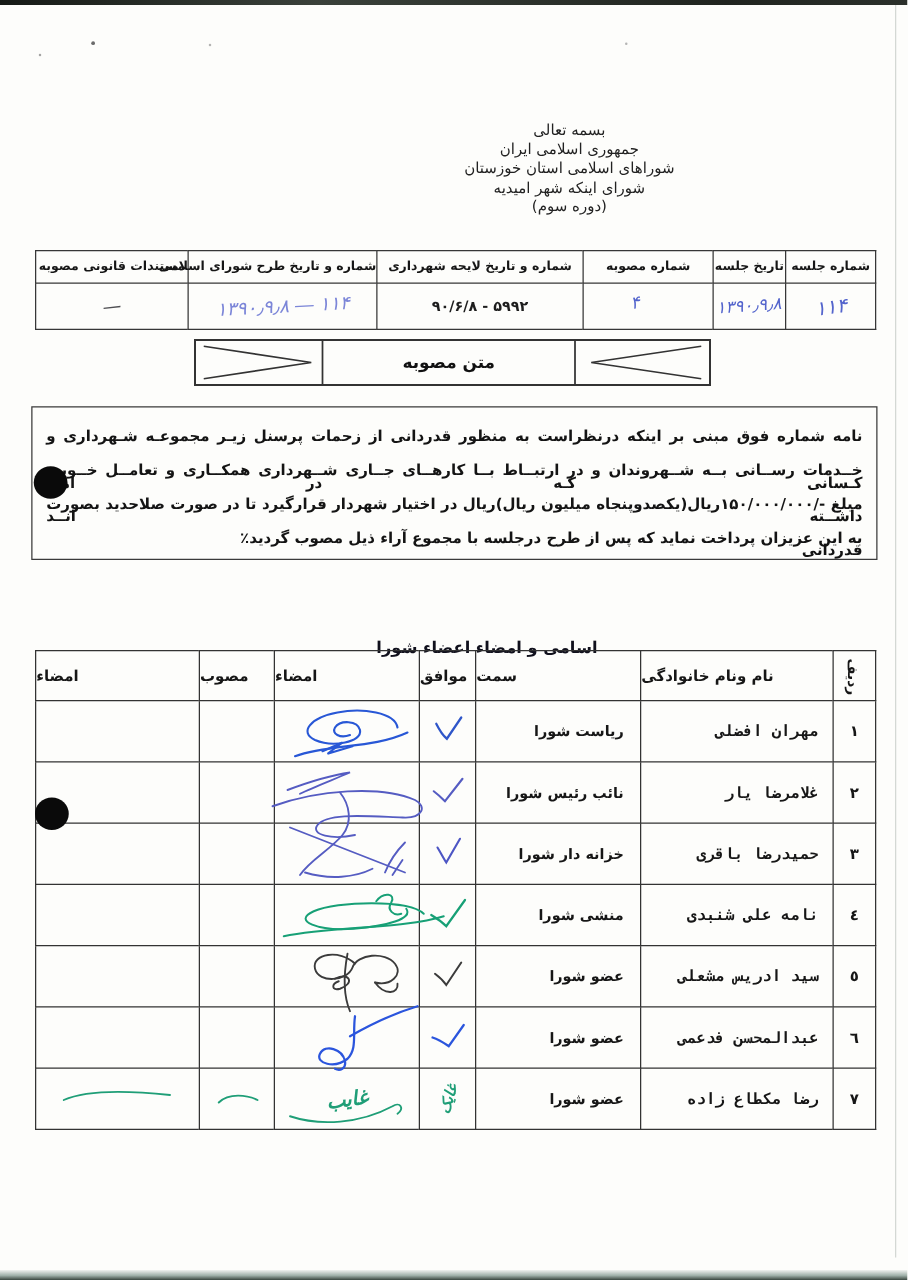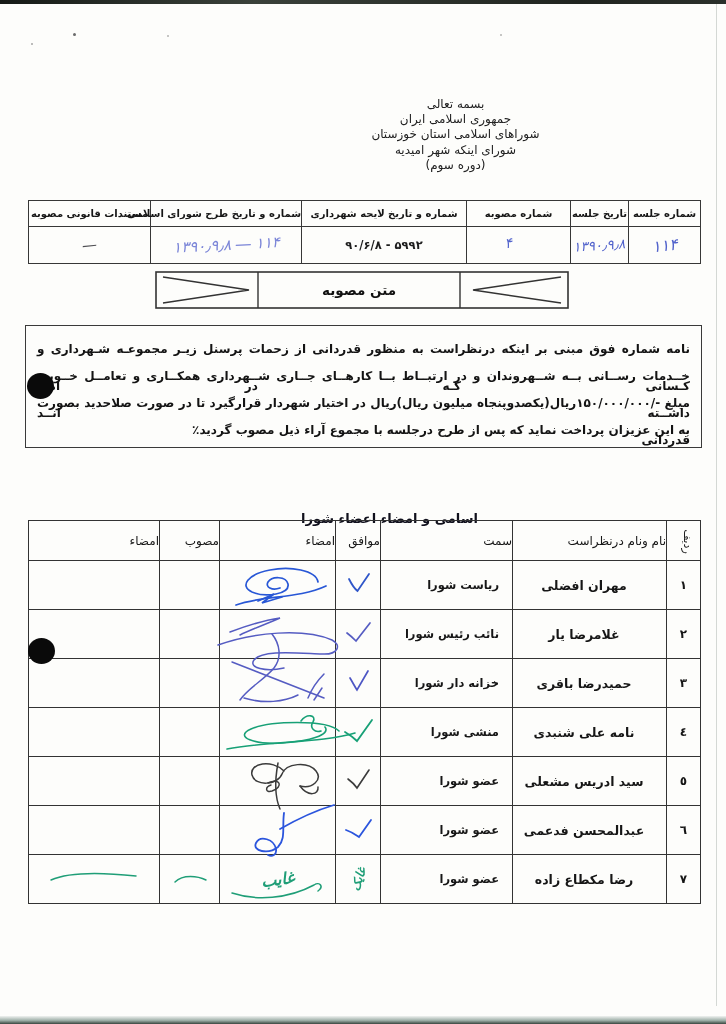--- a/index.html
+++ b/index.html
@@ -52,24 +52,24 @@
               white-space:nowrap; overflow:visible; }
   .res-just { text-align:justify; text-align-last:justify; white-space:normal; }
   .res-center { text-align:right; }
 
   .section-heading { position:absolute; top:477px; left:268px; width:210px; 
                      font-weight:bold; font-size:13px; color:#10101c;margin-top:34px; }
 
   
   .members-table { position:absolute; top:520px; left:28px; width:672px; }
   .members-table td { border:1.4px solid #333; vertical-align:middle; overflow:visible; position:relative; }
-  .members-table .h { height:40px; font-weight:normal; font-size:12px; text-align:right; }
+  .members-table .h { height:40px; font-weight:bold; font-size:12px; text-align:left; }
   .members-table .r { height:49px; }
   .cell-no   { text-align:center; font-weight:bold; font-size:12px; }
-  .cell-name { text-align:center; padding-right:11px; font-weight:bold; font-size:12.5px; white-space:nowrap; }
+  .cell-name { text-align:right; padding-right:11px; font-weight:bold; font-size:12.5px; white-space:nowrap;font-family:Liberation Mono, monospace; }
   .cell-pos  { text-align:right; padding-right:13px; font-weight:bold; font-size:11.5px; white-space:nowrap; }
   .cell-agree{ text-align:center; }
   .vrt { display:inline-block; transform:rotate(90deg); font-size:11px; letter-spacing:1px; }
   .sig { position:absolute; pointer-events:none; z-index:3; }
   .ghayeb-agree { display:inline-block; transform:rotate(-72deg) translate(2px,0);
                   color:#1f9e77; font-size:12px; font-style:italic; font-weight:bold; }
   .ghayeb-sig   { display:inline-block; transform:rotate(-8deg);
                   color:#1f9e77; font-size:16px; font-style:italic; font-weight:bold; }
 </style>
 </head>
@@ -148,21 +148,21 @@
       <col style="width:154px">
       <col style="width:132px">
       <col style="width:45px">
     <col style="width:116px">
       <col style="width:60px">
       <col style="width:131px">
   </colgroup>
   <tbody>
       <tr>
     <td class="h"><span class="vrt">ردیف</span></td>
-    <td class="h">نام ونام درنظراست</td>
+    <td class="h">نام ونام خانوادگی</td>
     <td class="h">سمت</td>
     <td class="h">موافق</td>
     <td class="h">امضاء</td>
     <td class="h">مصوب</td>
     <td class="h">امضاء</td>
   </tr>
 
   <tr class="member">
     <td class="r cell-no">۱</td>
     <td class="r cell-name">مهران افضلی</td>

